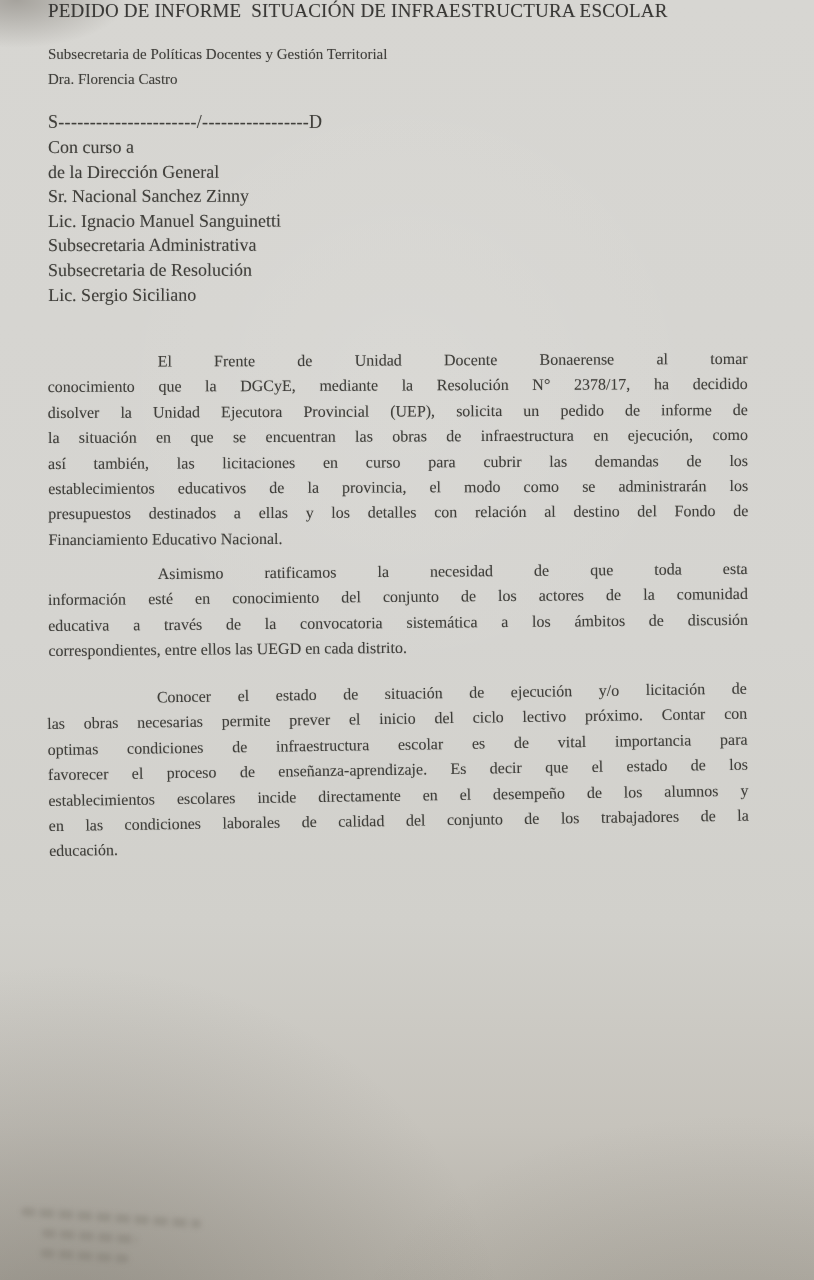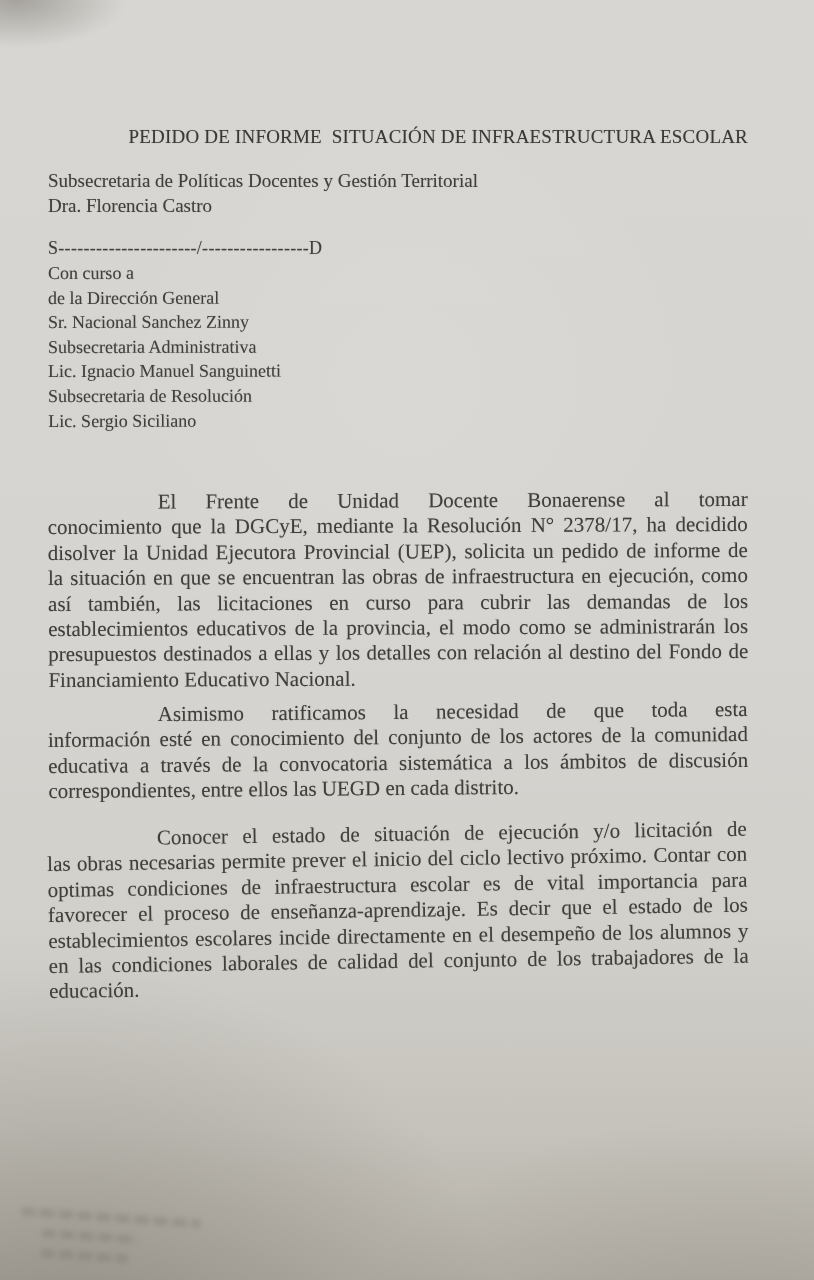--- a/index.html
+++ b/index.html
@@ -21,48 +21,46 @@
       radial-gradient(70% 30% at 90% 108%, rgba(90,85,75,0.18), transparent 70%),
       linear-gradient(180deg, #d7d6d2 0%, #d5d4d0 50%, #d1d0cb 72%, #c6c3bc 88%, #b4b0a7 100%);
   }
   .content {
     position: absolute;
     inset: 0;
     padding: 0 66px 0 48px;
     text-shadow: 0 0 1px rgba(70, 68, 63, 0.35);
   }
   .title {
-    margin-top: 126px;
     font-size: 19px;
     line-height: 22px;
     white-space: pre;
     letter-spacing: 0.2px;
     color: rgba(52, 51, 48, 0.95);
-    text-align: right;
   }
   .recipient {
     margin-top: 20px;
-    font-size: 19px;
+    font-size: 15px;
     line-height: 25px;
   }
   .salutation {
     margin-top: 18px;
     font-size: 18px;
     line-height: 24.6px;
     letter-spacing: 0.3px;
   }
   .cc {
     font-size: 18px;
     line-height: 24.6px;
     transform: rotate(-0.1deg);
     transform-origin: left center;
   }
   .body {
-    margin-top: 57px;
-    font-size: 21px;
+    margin-top: 42px;
+    font-size: 16px;
   }
   .paragraph .line {
     line-height: 25.4px;
     text-align: justify;
     text-align-last: justify;
   }
   .paragraph .line.first { padding-left: 110px; }
   .paragraph .line.last  { text-align-last: left; }
   .paragraph { transform-origin: left center; }
   .paragraph.p0 { transform: rotate(-0.25deg); }
@@ -103,22 +101,22 @@
         <div>Subsecretaria de Políticas Docentes y Gestión Territorial</div>
         <div>Dra. Florencia Castro</div>
       </div>
 
     <div class="salutation">S----------------------/-----------------D</div>
 
     <div class="cc">
         <div>Con curso a</div>
         <div>de la Dirección General</div>
         <div>Sr. Nacional Sanchez Zinny</div>
+        <div>Lic. Ignacio Manuel Sanguinetti</div>
         <div>Subsecretaria Administrativa</div>
-        <div>Lic. Ignacio Manuel Sanguinetti</div>
         <div>Subsecretaria de Resolución</div>
         <div>Lic. Sergio Siciliano</div>
       </div>
 
     <div class="body">
         <div class="paragraph p0">
           <div class="line first">El Frente de Unidad Docente Bonaerense al tomar</div>
           <div class="line">conocimiento que la DGCyE, mediante la Resolución N° 2378/17, ha decidido</div>
           <div class="line">disolver la Unidad Ejecutora Provincial (UEP), solicita un pedido de informe de</div>
           <div class="line">la situación en que se encuentran las obras de infraestructura en ejecución, como</div>

